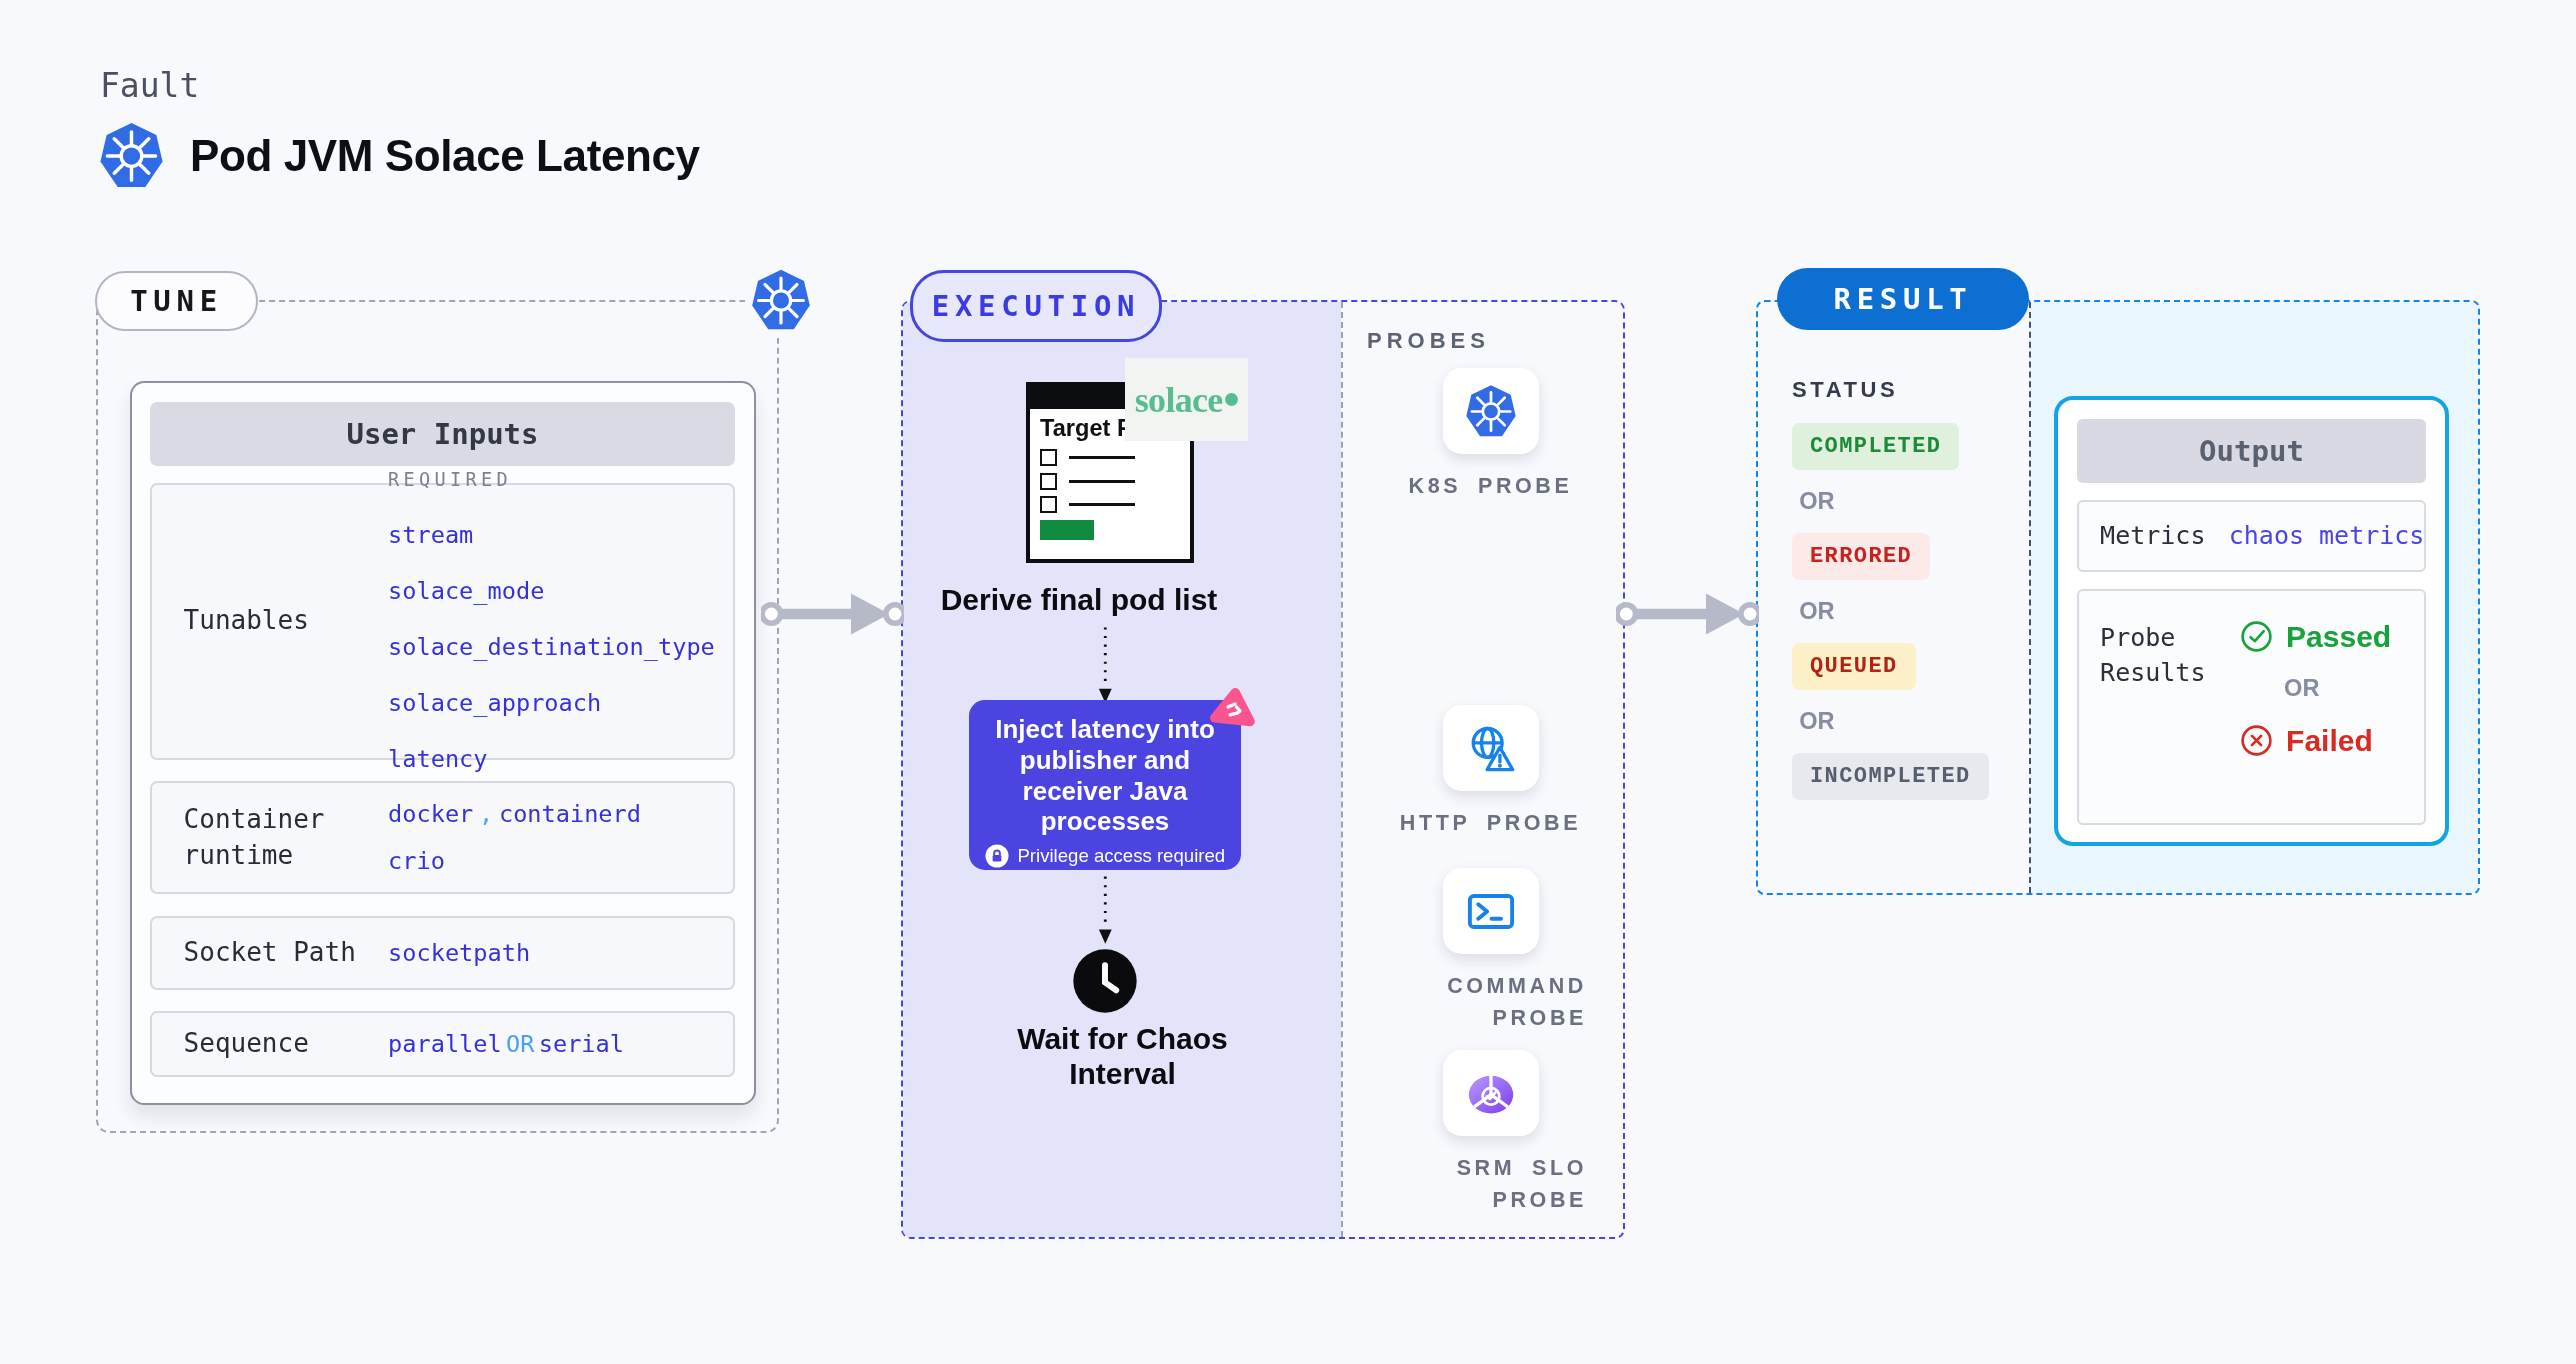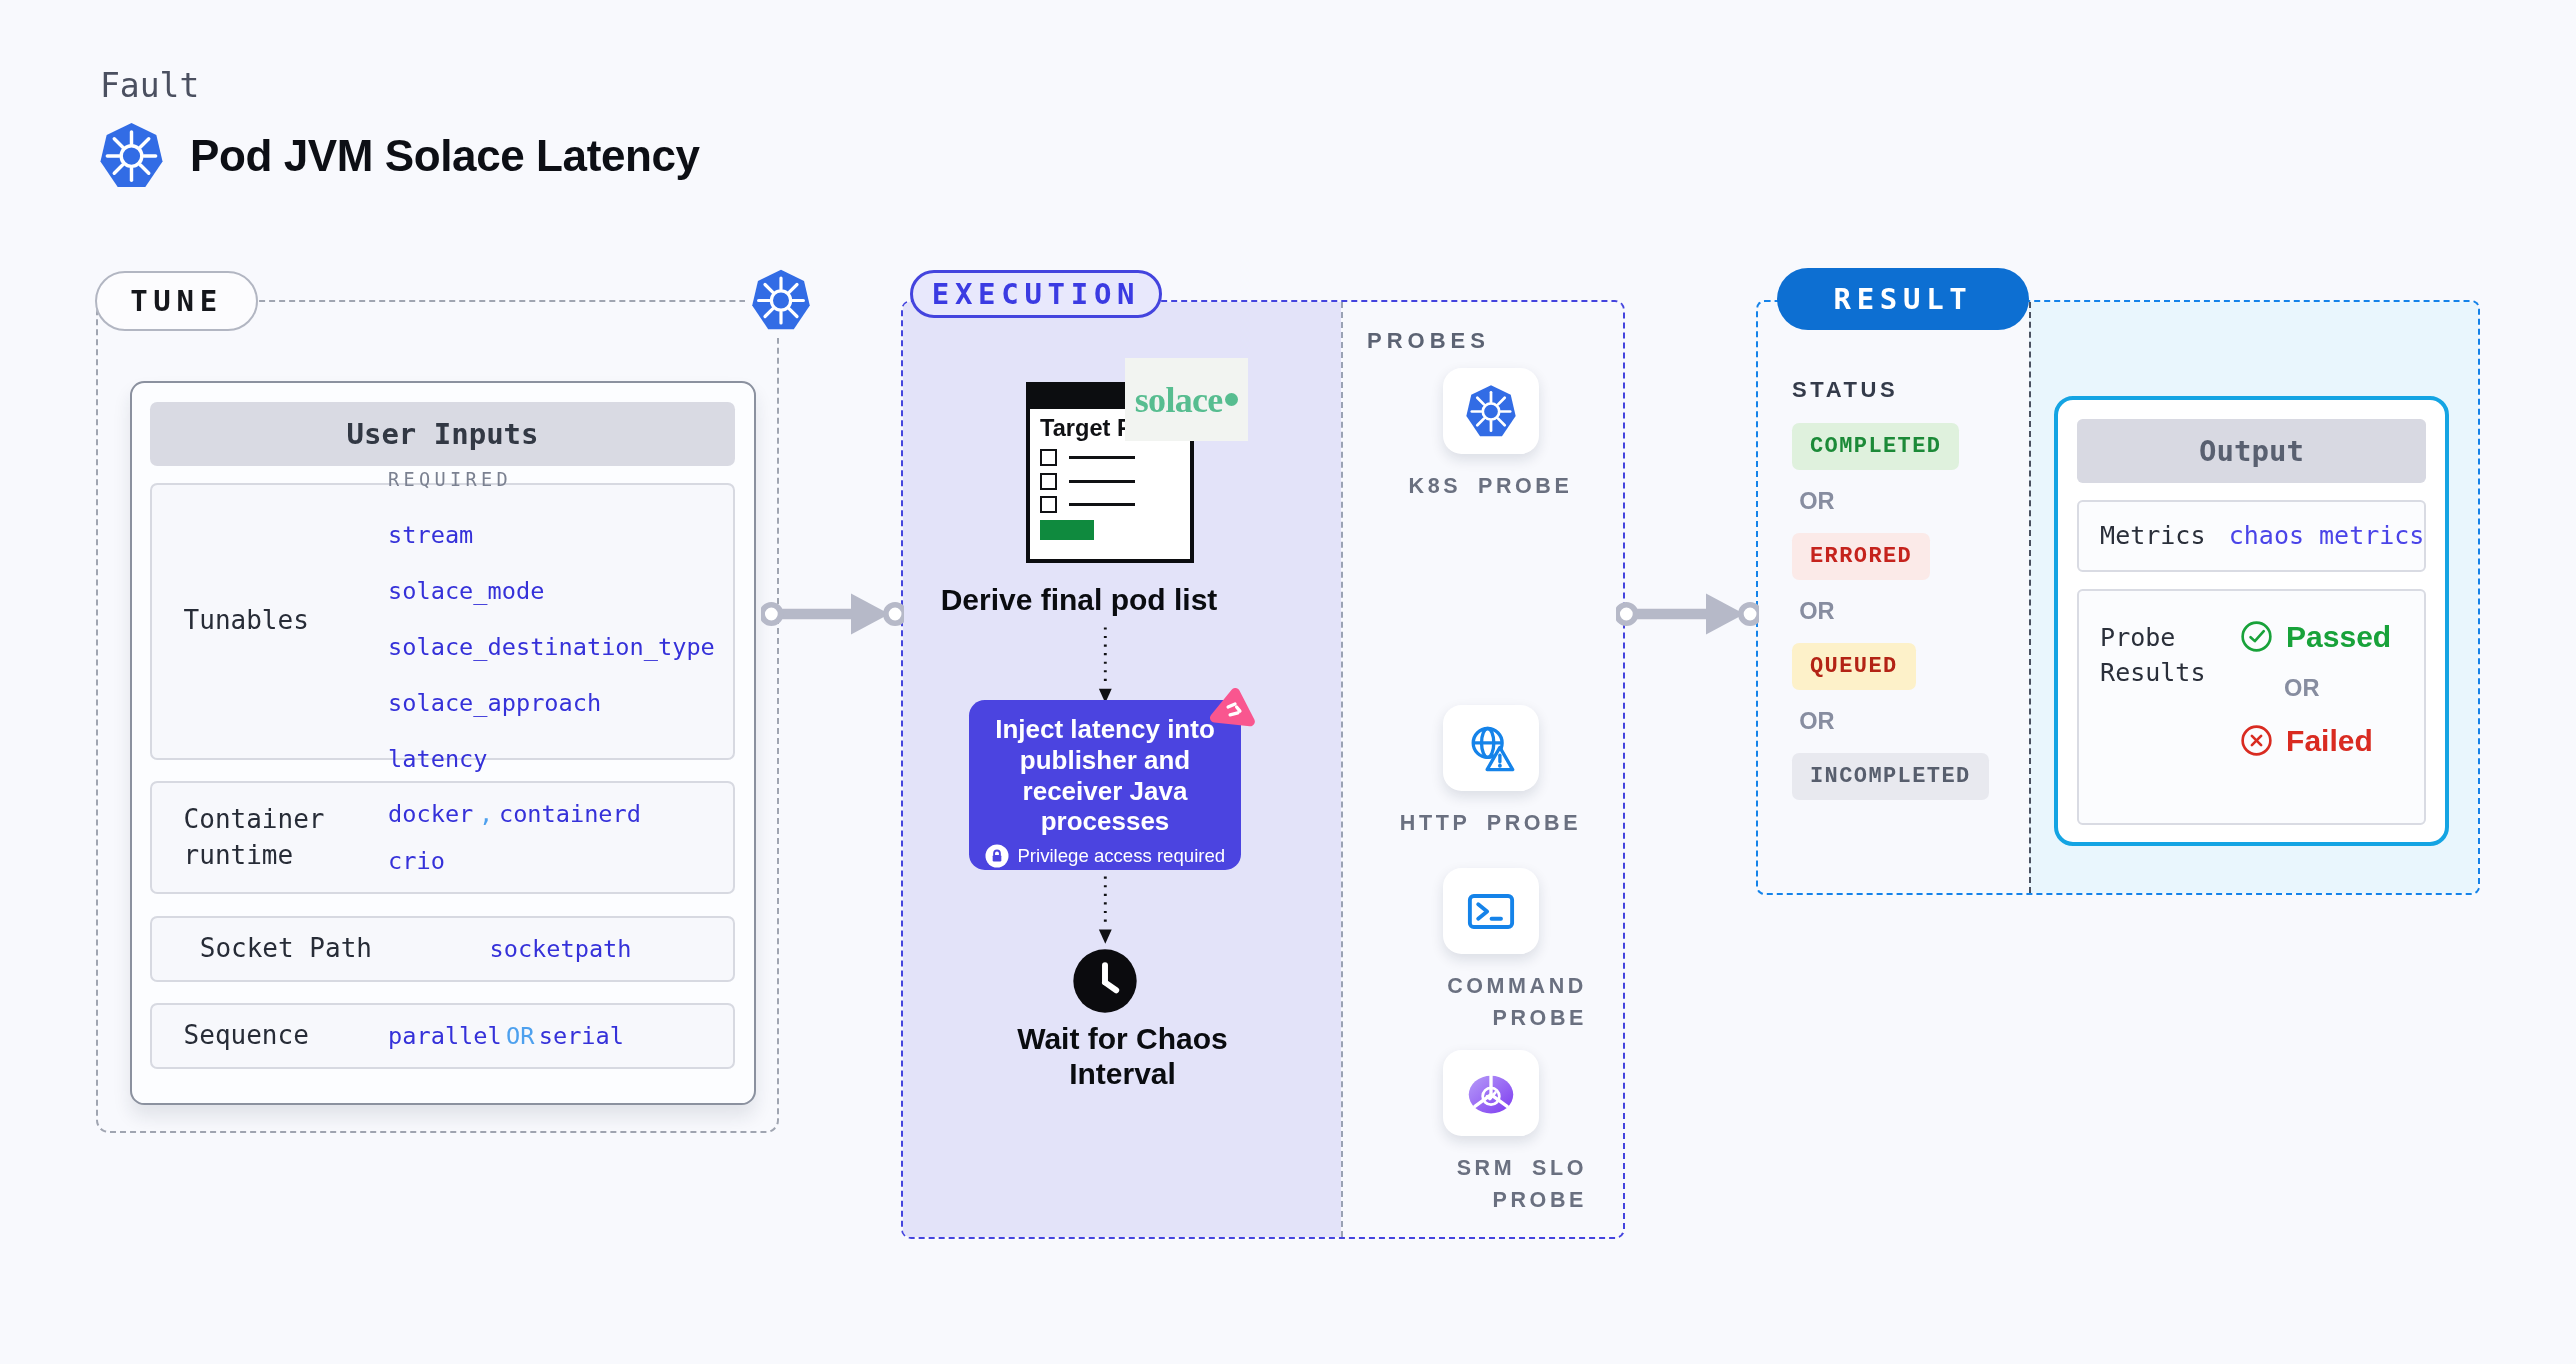--- a/index.html
+++ b/index.html
@@ -12,21 +12,21 @@
   
   .eyebrow{position:absolute;left:100px;top:66px;font:500 33px "DejaVu Sans Mono",monospace;color:#4b5060;}
   .title-row{position:absolute;left:97px;top:120px;display:flex;align-items:center;gap:24px;}
   .title-row svg{width:69px;height:72px;}
   .page-title{font-size:44px;font-weight:700;color:#0d0f15;letter-spacing:-0.4px;}
 
   
   .badge{position:absolute;display:flex;align-items:center;justify-content:center;
     font:700 29px "DejaVu Sans Mono",monospace;letter-spacing:5.7px;border-radius:34px;z-index:6;}
   .tune-badge{left:95px;top:271px;width:163px;height:60px;background:#fcfcfe;border:2.9px solid #b2b6c2;color:#15171c;}
-  .exec-badge{left:910px;top:270px;width:252px;height:48px;background:#e8e8fc;border:3.6px solid var(--indigo);color:#3b3be2;}
+  .exec-badge{left:910px;top:270px;width:252px;height:72px;background:#e8e8fc;border:3.6px solid var(--indigo);color:#3b3be2;}
   .result-badge{left:1777px;top:268px;width:252px;height:62px;background:var(--blue-badge);color:#fff;}
 
   
   .tune-box{position:absolute;left:96px;top:300px;width:683px;height:833px;
     border:2.9px dashed var(--gray-dash);border-radius:13px;}
   .k8s-corner{position:absolute;left:745px;top:263px;width:72px;height:75px;background:var(--page-bg);
     border-radius:17px;display:flex;align-items:center;justify-content:center;z-index:5;}
   .k8s-corner svg{width:64px;height:67px;}
 
   .ui-card{position:absolute;left:31.5px;top:79px;width:626px;height:724px;background:#fcfdff;
@@ -37,21 +37,21 @@
   .row-label{width:236px;padding-left:31.5px;font:400 26px "DejaVu Sans Mono",monospace;color:#272c37;line-height:1.38;}
   .vals{flex:1;}
   .row-tunables{height:277px;}
   .row-tunables .vals{display:flex;flex-direction:column;gap:28px;padding:24px 0;}
   .required{font:500 18.6px "DejaVu Sans Mono",monospace;letter-spacing:4.3px;color:#7b8191;margin-bottom:2.9px;}
   .val{font:400 23.6px "DejaVu Sans Mono",monospace;color:var(--value-blue);white-space:nowrap;}
   .row-runtime{height:113px;}
   .row-runtime .vline{font:400 23.6px "DejaVu Sans Mono",monospace;color:var(--value-blue);}
   .row-runtime .vline + .vline{margin-top:18.6px;}
   .sep{color:var(--value-blue-light);padding:0 5.7px;}
-  .row-socket{height:66px;text-align:center;}
+  .row-socket{height:74px;}
   .row-sequence{height:66px;margin-bottom:0;}
   .orw{color:var(--value-blue-light);padding:0 4.3px;}
 
   
   .arrow{position:absolute;width:143px;height:64px;z-index:4;}
   .arrow1{left:761px;top:582px;}
   .arrow2{left:1616px;top:582px;}
 
   
   .exec-box{position:absolute;left:901px;top:300px;width:724px;height:939px;

